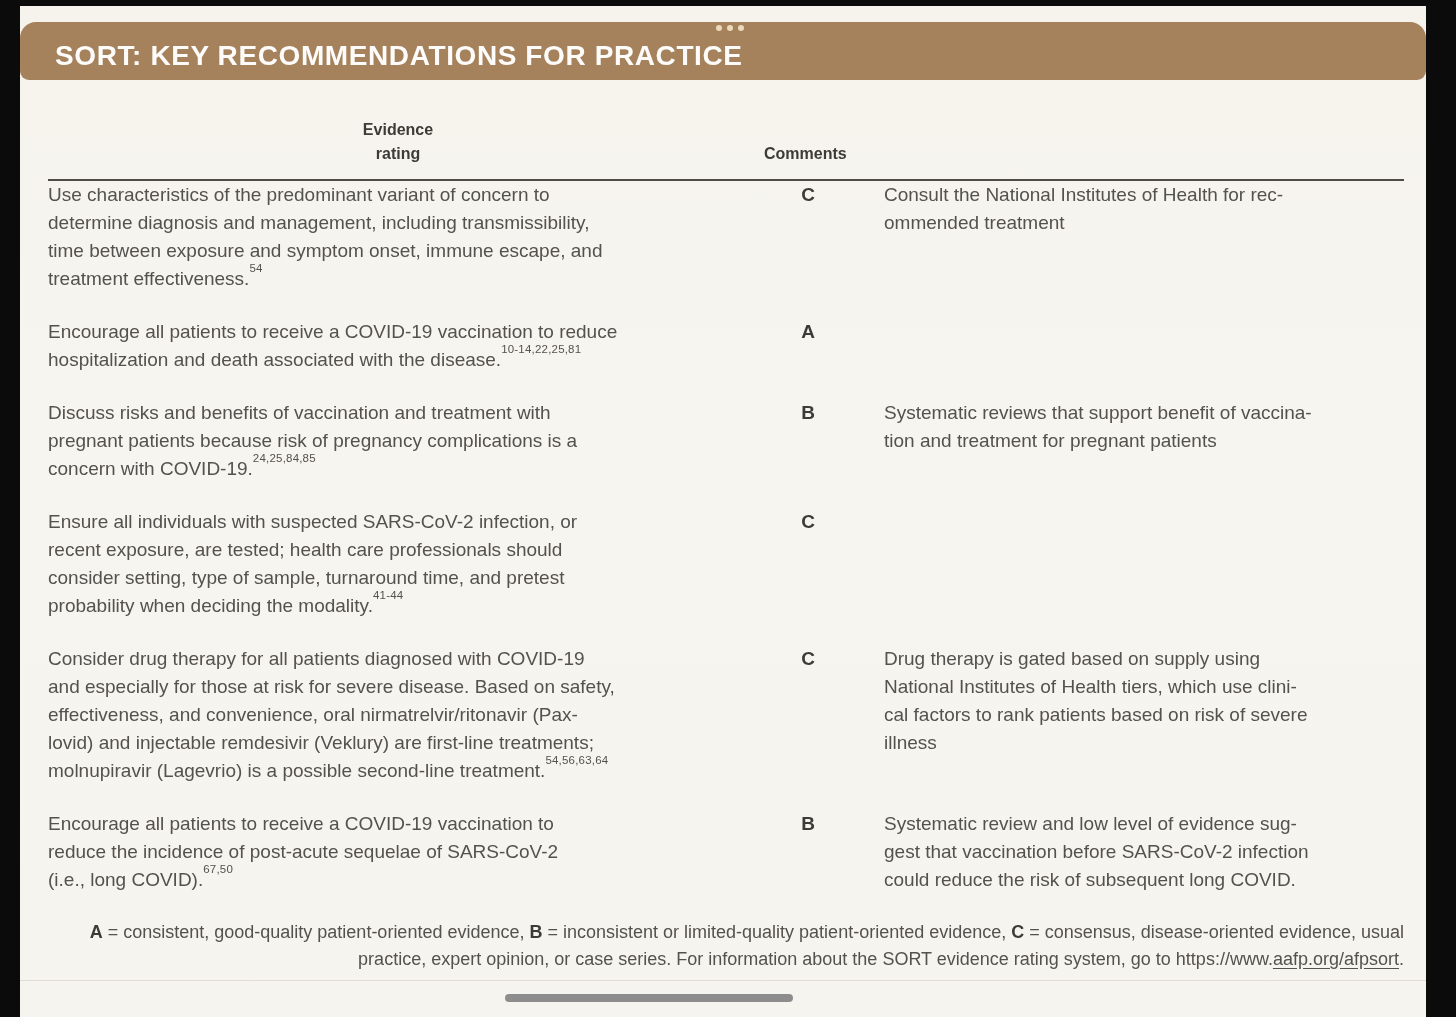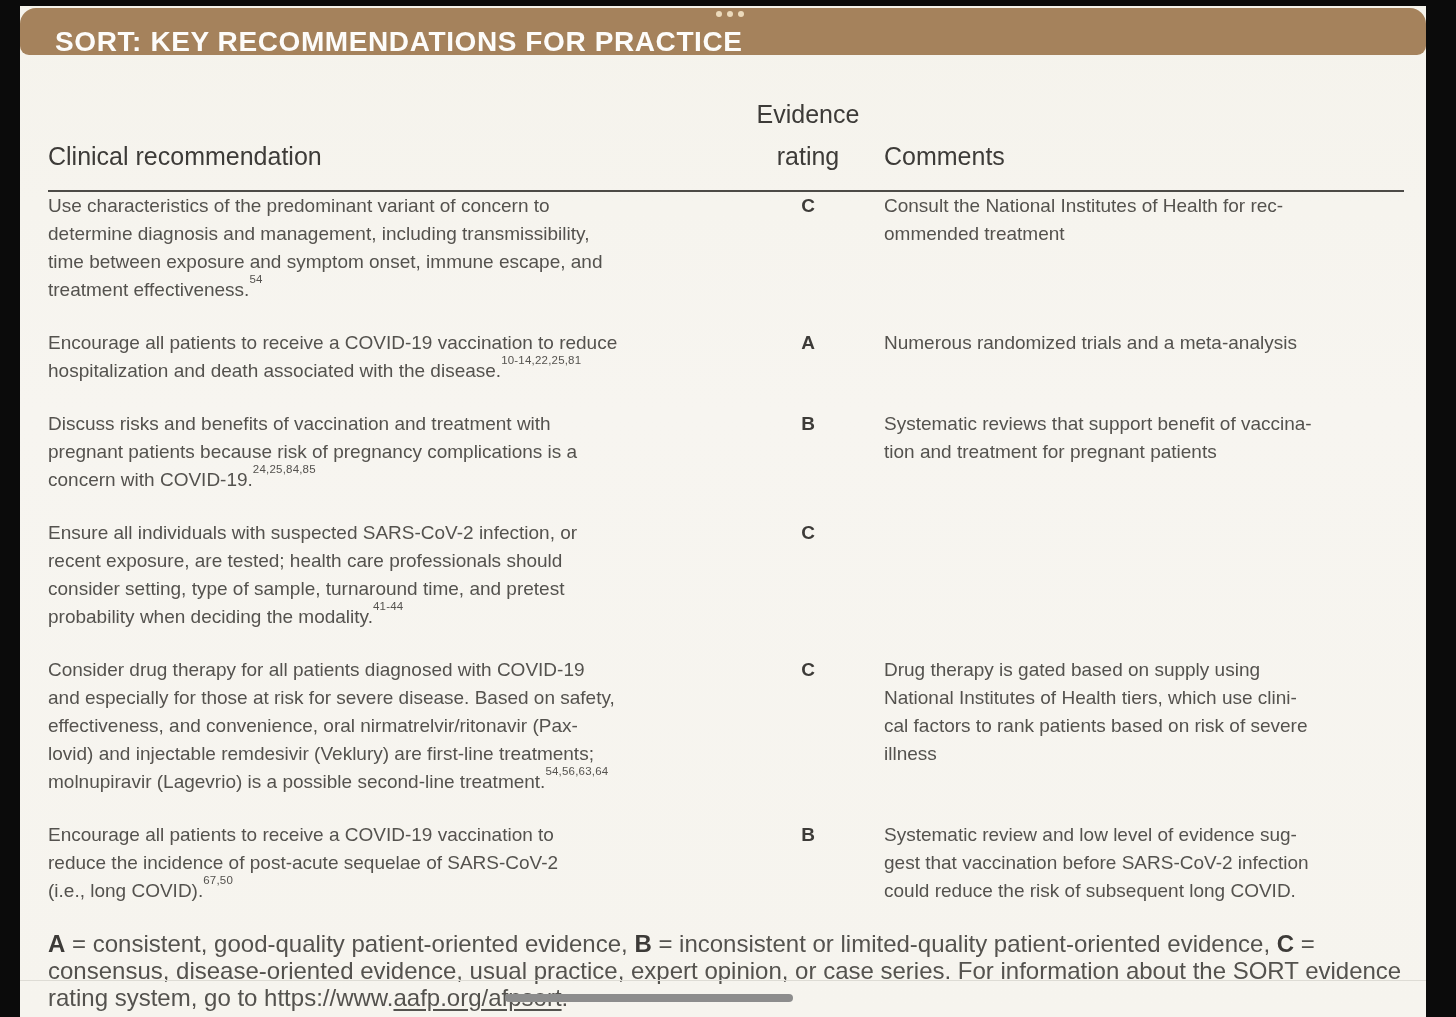--- a/index.html
+++ b/index.html
@@ -6,52 +6,52 @@
   body{
     width:1456px;height:1017px;position:relative;overflow:hidden;
     background:#0b0b0b;
     font-family:"Liberation Sans","DejaVu Sans",sans-serif;
   }
   .page{
     position:absolute;left:20px;top:6px;right:30px;bottom:0;
     background:linear-gradient(180deg,#f5f3ec 0%,#f7f5f0 40%,#f6f4ee 100%);
   }
   .band{
-    position:relative;margin-top:2px;height:47px;
+    position:relative;margin-top:16px;height:58px;
     background:#a5825c;
     border-radius:16px 16px 9px 9px;
   }
   .band .title{
     position:absolute;left:35px;top:0;height:65px;line-height:68px;
     color:#fdfcfa;font-size:28px;font-weight:700;letter-spacing:.6px;
   }
   .dots{position:absolute;left:696px;top:3px;display:flex;gap:5px;}
   .dots i{width:6px;height:6px;border-radius:50%;background:#ecdabc;display:block;}
   .content{padding:0 22px 0 28px;color:#54524e;}
   .tbl-head{
     display:grid;grid-template-columns:700px 120px 1fr;
     align-items:end;margin-top:38px;padding-bottom:13px;
     border-bottom:2px solid #4d4b47;
   }
-  .tbl-head .h{font-weight:400;color:#3d3b38;font-size:25px;line-height:42px;}
+  .tbl-head .h{font-weight:700;color:#3d3b38;font-size:16px;line-height:24px;}
   .h-evidence{text-align:center;white-space:pre-line;}
   .h-comments{padding-left:16px;}
   .row{
     display:grid;grid-template-columns:700px 120px 1fr;
     margin-bottom:25px;
   }
   .row:first-of-type{margin-top:16px;}
   .cell{font-size:19px;line-height:28px;}
   .rec span{white-space:pre-line;}
   .rec{padding-right:20px;}
   .rating{text-align:center;font-weight:700;color:#3d3b38;}
   .com{white-space:pre-line;padding-left:16px;}
   sup{font-size:11.5px;line-height:0;position:relative;top:-6px;letter-spacing:.2px;margin-top:36px;}
   .footer{
-    margin-top:1px;font-size:24px;line-height:27px;color:#54524e;
+    margin-top:1px;font-size:18px;line-height:27px;color:#54524e;text-align:right;
   }
   .footer b{color:#3d3b38;}
   .footer .link{text-decoration:underline;text-underline-offset:3px;cursor:pointer;}
   .bottom-hairline{
     position:absolute;left:0;right:0;top:974px;height:1px;background:#dedcd5;
   }
   .scroll-indicator{
     position:absolute;left:485px;top:988px;width:288px;height:8px;
     border-radius:4px;background:#8d8d8d;cursor:pointer;
   }
@@ -66,41 +66,39 @@
     <div class="dots">
       <i></i>
       <i></i>
       <i></i>
     </div>
   </div>
 
   <div class="content">
 
     <div class="tbl-head">
-      <div class="h h-rec">Clinical recommendation</div>
       <div class="h h-evidence">Evidence
 rating</div>
       <div class="h h-comments">Comments</div>
     </div>
 
     <div class="row">
       <div class="cell rec"><span>Use characteristics of the predominant variant of concern to
 determine diagnosis and management, including transmissibility,
 time between exposure and symptom onset, immune escape, and
 treatment effectiveness.</span><sup>54</sup></div>
       <div class="cell rating">C</div>
       <div class="cell com">Consult the National Institutes of Health for rec-
 ommended treatment</div>
     </div>
 
     <div class="row">
       <div class="cell rec"><span>Encourage all patients to receive a COVID-19 vaccination to reduce
 hospitalization and death associated with the disease.</span><sup>10-14,22,25,81</sup></div>
       <div class="cell rating">A</div>
-      <div class="cell com">Numerous randomized trials and a meta-analysis</div>
     </div>
 
     <div class="row">
       <div class="cell rec"><span>Discuss risks and benefits of vaccination and treatment with
 pregnant patients because risk of pregnancy complications is a
 concern with COVID-19.</span><sup>24,25,84,85</sup></div>
       <div class="cell rating">B</div>
       <div class="cell com">Systematic reviews that support benefit of vaccina-
 tion and treatment for pregnant patients</div>
     </div>

